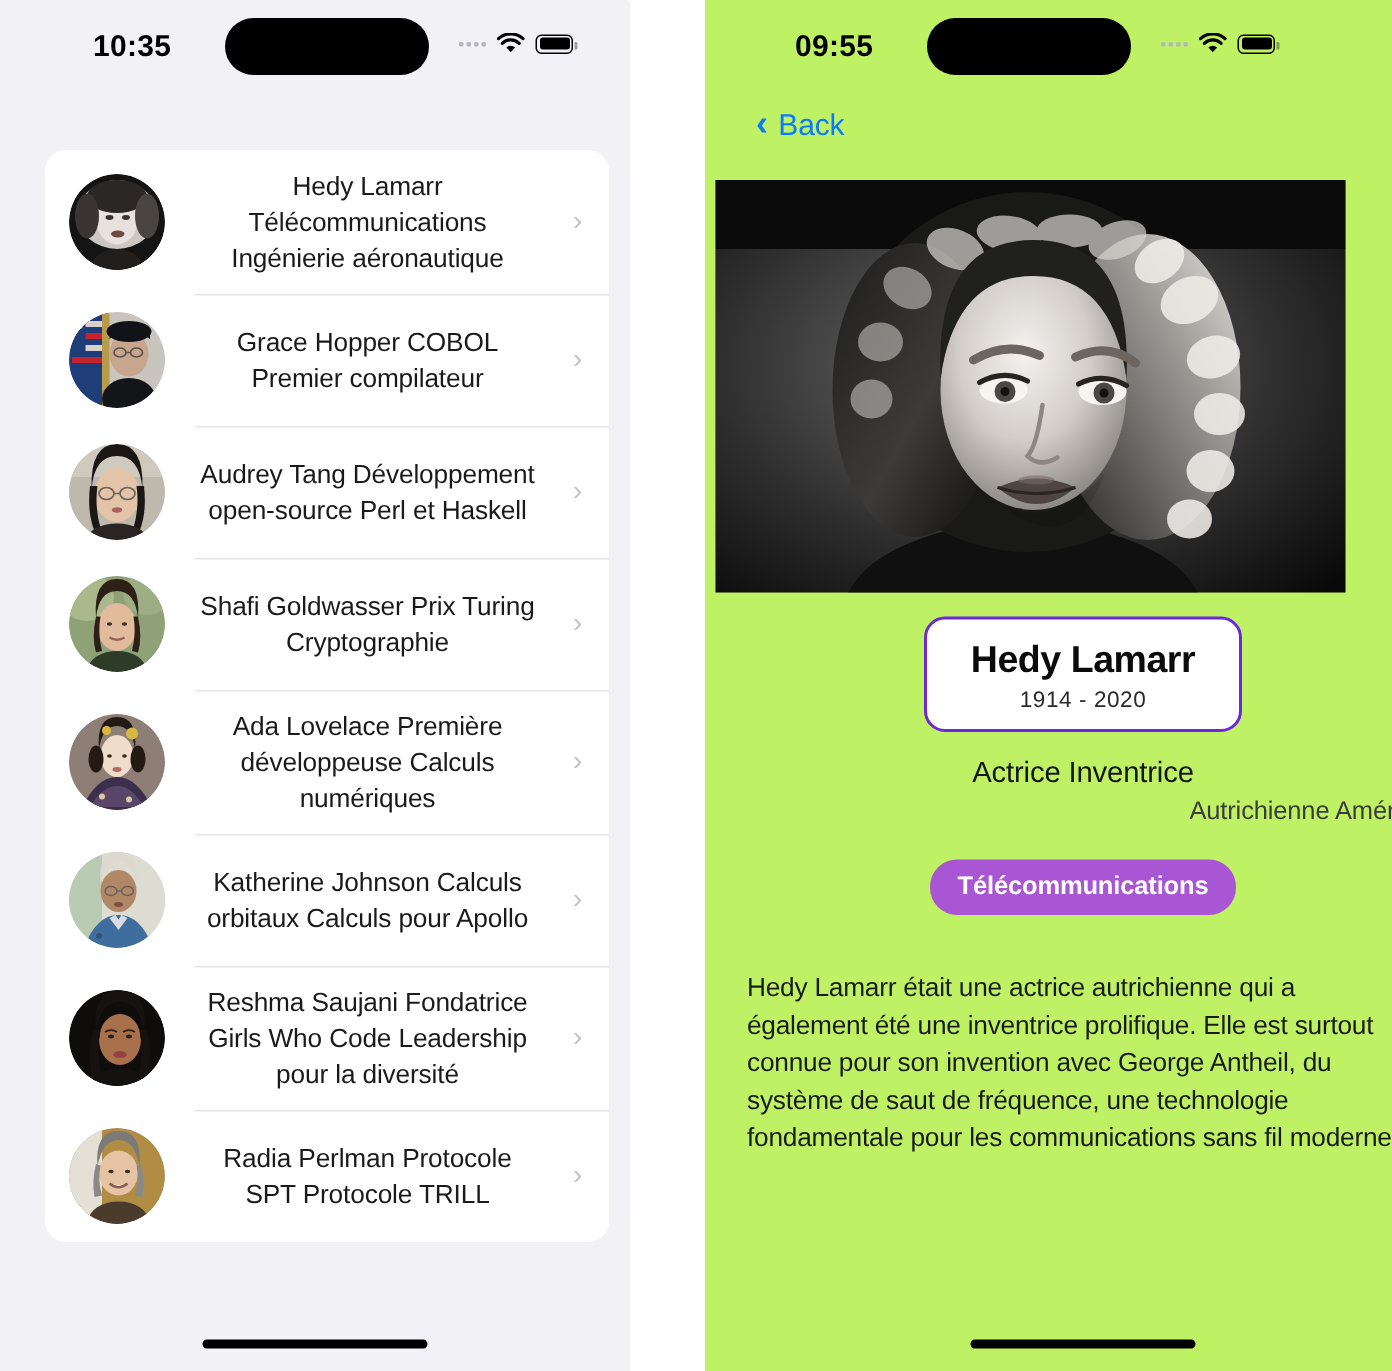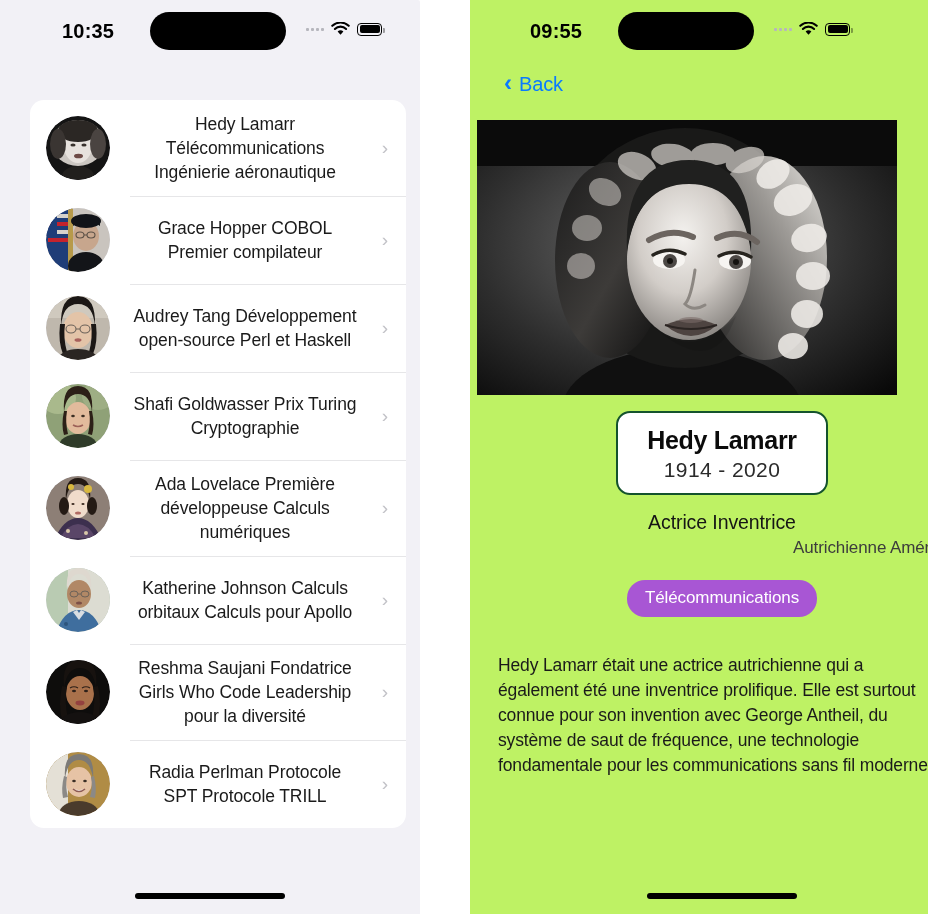--- a/index.html
+++ b/index.html
@@ -196,35 +196,35 @@
     width: 420px;
     height: 275px;
     overflow: hidden;
     background: #1b1b1b;
   }
   .hero svg { display: block; width: 420px; height: 275px; }
 
   .name-card {
     margin: 16px auto 0;
     width: 212px;
-    border: 2px solid #14532d;
+    border: 2px solid #6d28d9;
     border-radius: 14px;
     padding: 12px 10px 11px;
     text-align: center;
     background: #fff;
   }
   .person-name {
     font-size: 25px;
     font-weight: 700;
     color: #0b0b0b;
     letter-spacing: -0.3px;
     line-height: 30px;
   }
   .person-years {
-    font-size: 21px;
+    font-size: 15px;
     color: #2b2b2b;
     margin-top: 3px;
     letter-spacing: 0.4px;
   }
 
   .occupations {
     text-align: center;
     font-size: 19.5px;
     color: #151515;
     margin-top: 16px;
@@ -242,21 +242,21 @@
     margin-top: 22px;
     display: flex;
     flex-direction: column;
     align-items: center;
     gap: 8px;
   }
   .tag {
     background: #a856d4;
     color: #ffffff;
     font-size: 17px;
-    font-weight: 400;
+    font-weight: 700;
     border-radius: 18px;
     padding: 9px 18px 10px;
     letter-spacing: -0.1px;
     cursor: pointer;
     line-height: 18px;
   }
 
   .bio {
     margin: 36px 31px 0 28px;
     font-size: 17.5px;

